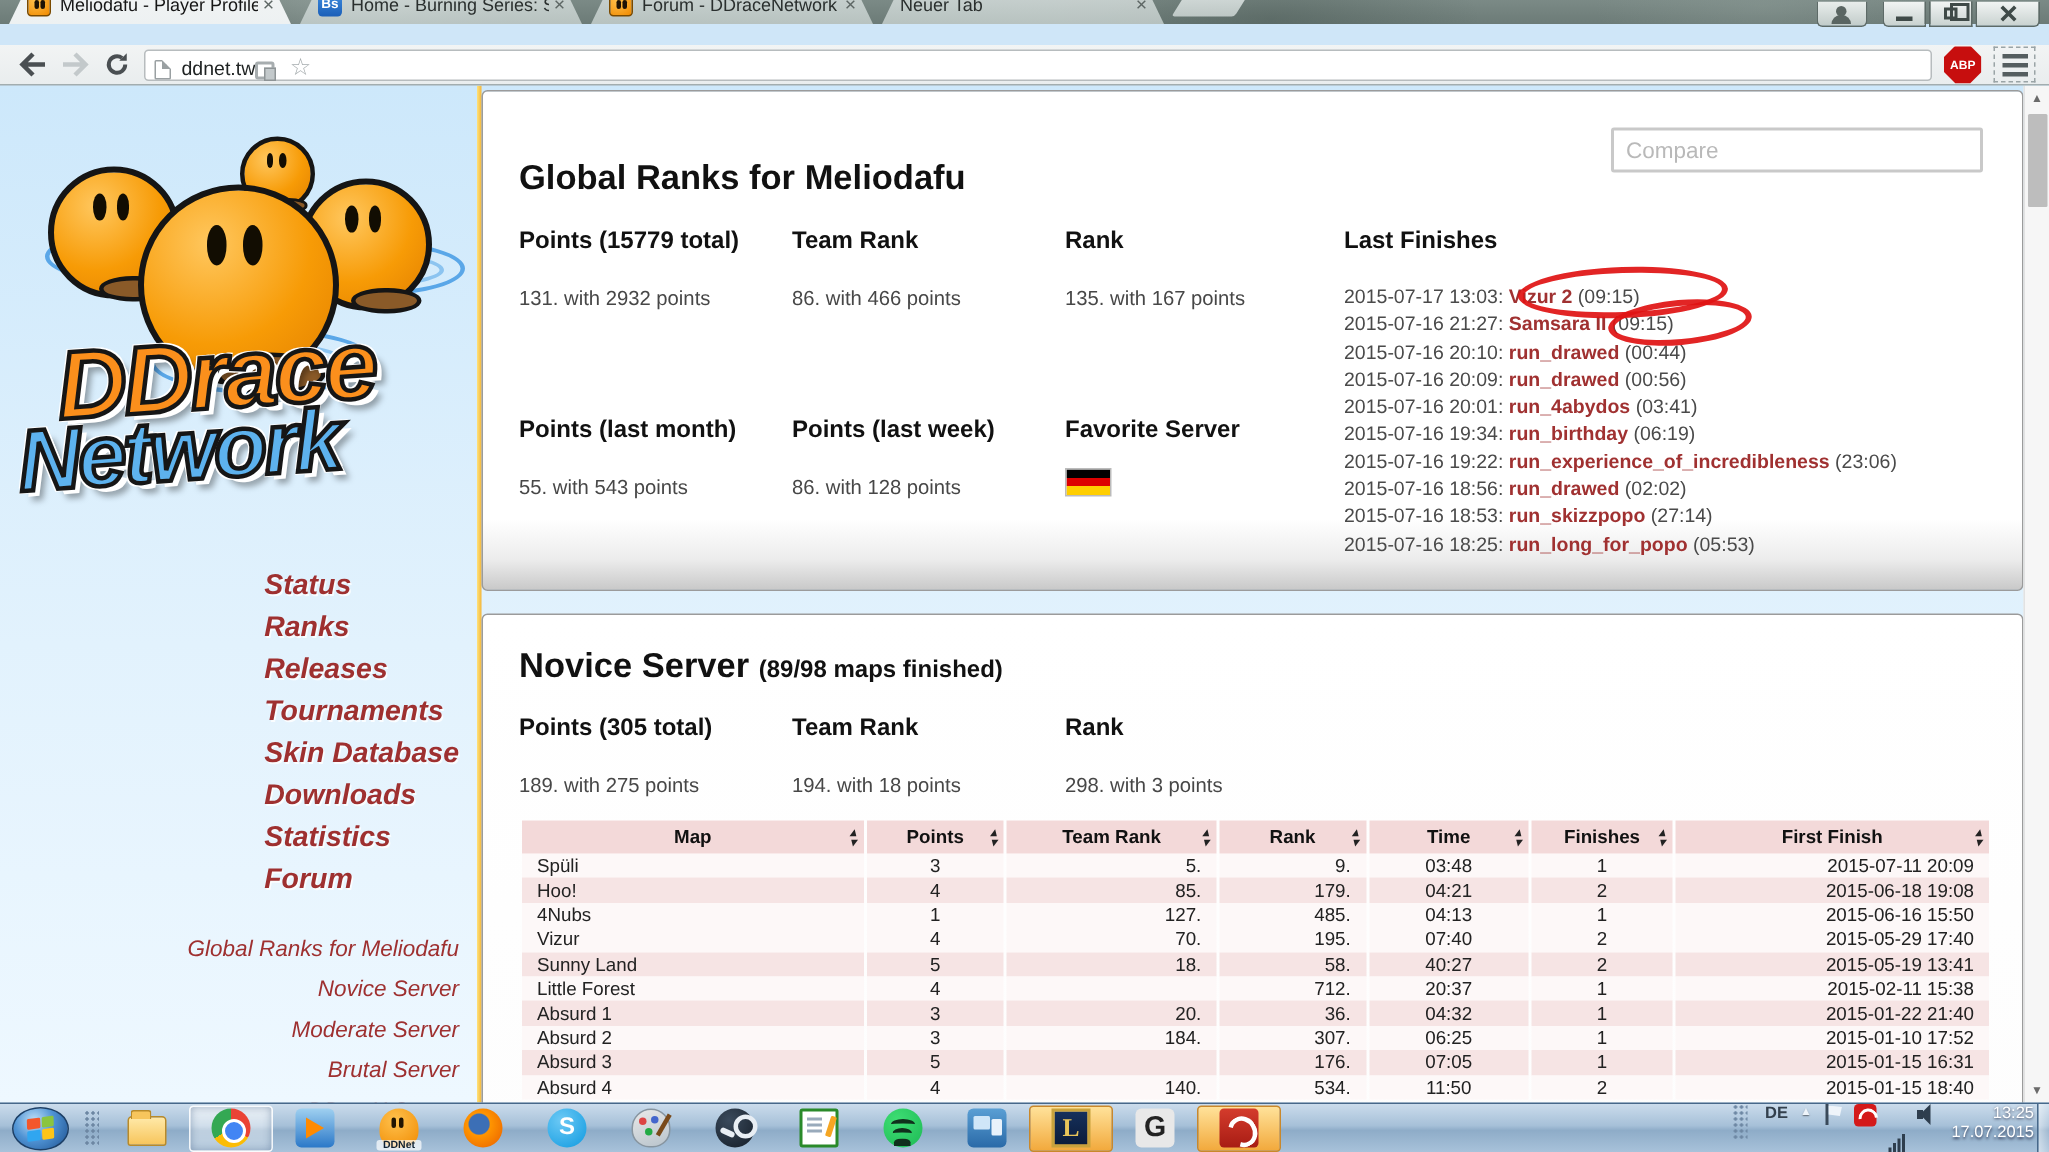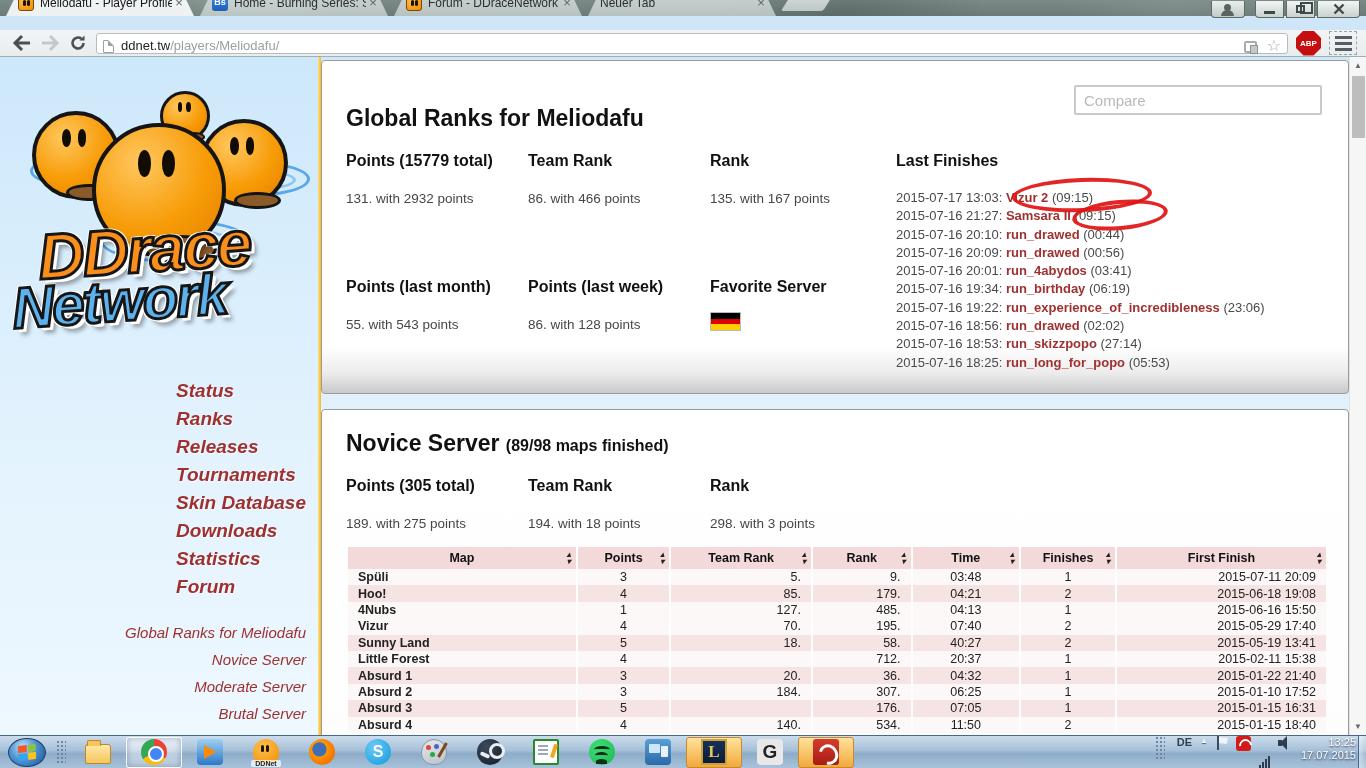--- a/index.html
+++ b/index.html
@@ -105,21 +105,21 @@
   .c1 { left:116px; top:26px; width:140px; height:34px; transform:rotate(-2deg); }
   .c2 { left:176px; top:48px; width:96px; height:30px; transform:rotate(-5deg); }
 
   .statblock.novice { row-gap:0; margin-bottom:16px; }
   table.maps { width:982px; border-collapse:separate; border-spacing:2px 0; font-size:12.5px; }
   table.maps th { background:#f3d9d9; height:22px; font-weight:bold; color:#111; position:relative; text-align:center; }
   .sort { position:absolute; right:5px; top:4px; display:flex; flex-direction:column; line-height:7px; font-size:8px; color:#222; font-style:normal; }
   table.maps td { height:16.4px; padding:0 10px; color:#222; }
   tr.even td { background:#f6e4e4; }
   tr.odd td { background:#fdf8f8; }
-  td.map { text-align:left; padding-left:8px; font-weight:bold; color:#a03131; }
+  td.map { text-align:left; padding-left:8px; font-weight:normal; color:#a03131; }
   td.num-r { text-align:right; } td.num-c { text-align:center; }
 
   
   .vscroll { position:absolute; right:0; top:0; width:17px; height:678px; background:#f6f6f6; border-left:1px solid #e2e2e2; }
   .vs-btn { height:17px; display:flex; align-items:center; justify-content:center; font-size:8px; color:#6a6a6a; background:#f6f6f6; }
   .vs-btn.dn { position:absolute; bottom:0; width:100%; }
   .vs-thumb { position:absolute; top:19px; left:2px; width:13px; height:62px; background:#bdbdbd; border-radius:1px; }
 
   
   .taskbar { position:absolute; left:0; top:735px; width:1366px; height:33px;
@@ -237,21 +237,20 @@
     </span>
     <span class="navbtn">
       <svg width="18" height="18" viewBox="0 0 18 18">
         <path d="M14.5 9 a5.5 5.5 0 1 1 -2.1-4.3" stroke="#4a4f52" stroke-width="2.6" fill="none"></path>
         <path d="M15.5 1.5 L15.5 6.5 L10.5 6.5 Z" fill="#4a4f52"></path>
       </svg>
     </span>
     <div class="urlbar">
       <span class="doc-ico"></span>
       <span class="url-host">ddnet.tw</span>
-      <span class="url-path">/players/Meliodafu/</span>
       <span class="mobile-ico"></span>
       <span class="star">☆</span>
     </div>
     <div class="abp">ABP</div>
     <div class="menu-btn">
         <i></i>
         <i></i>
         <i></i>
       </div>
   </div>

